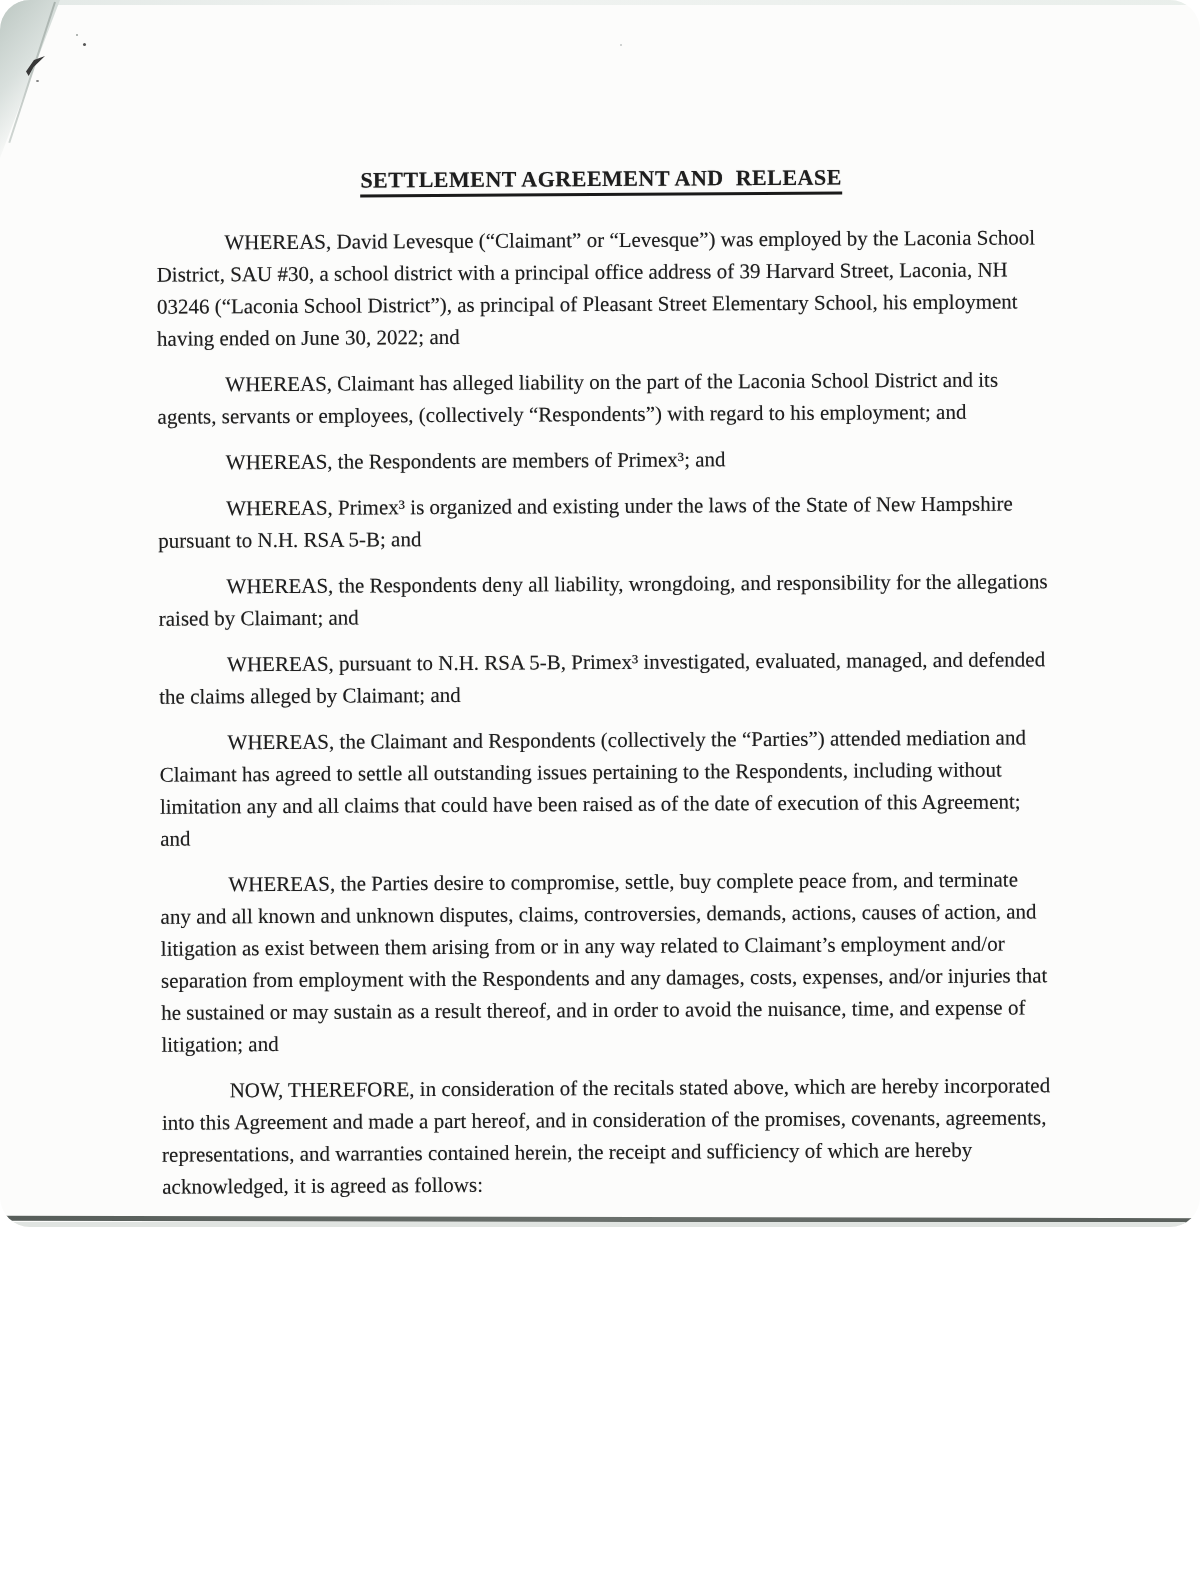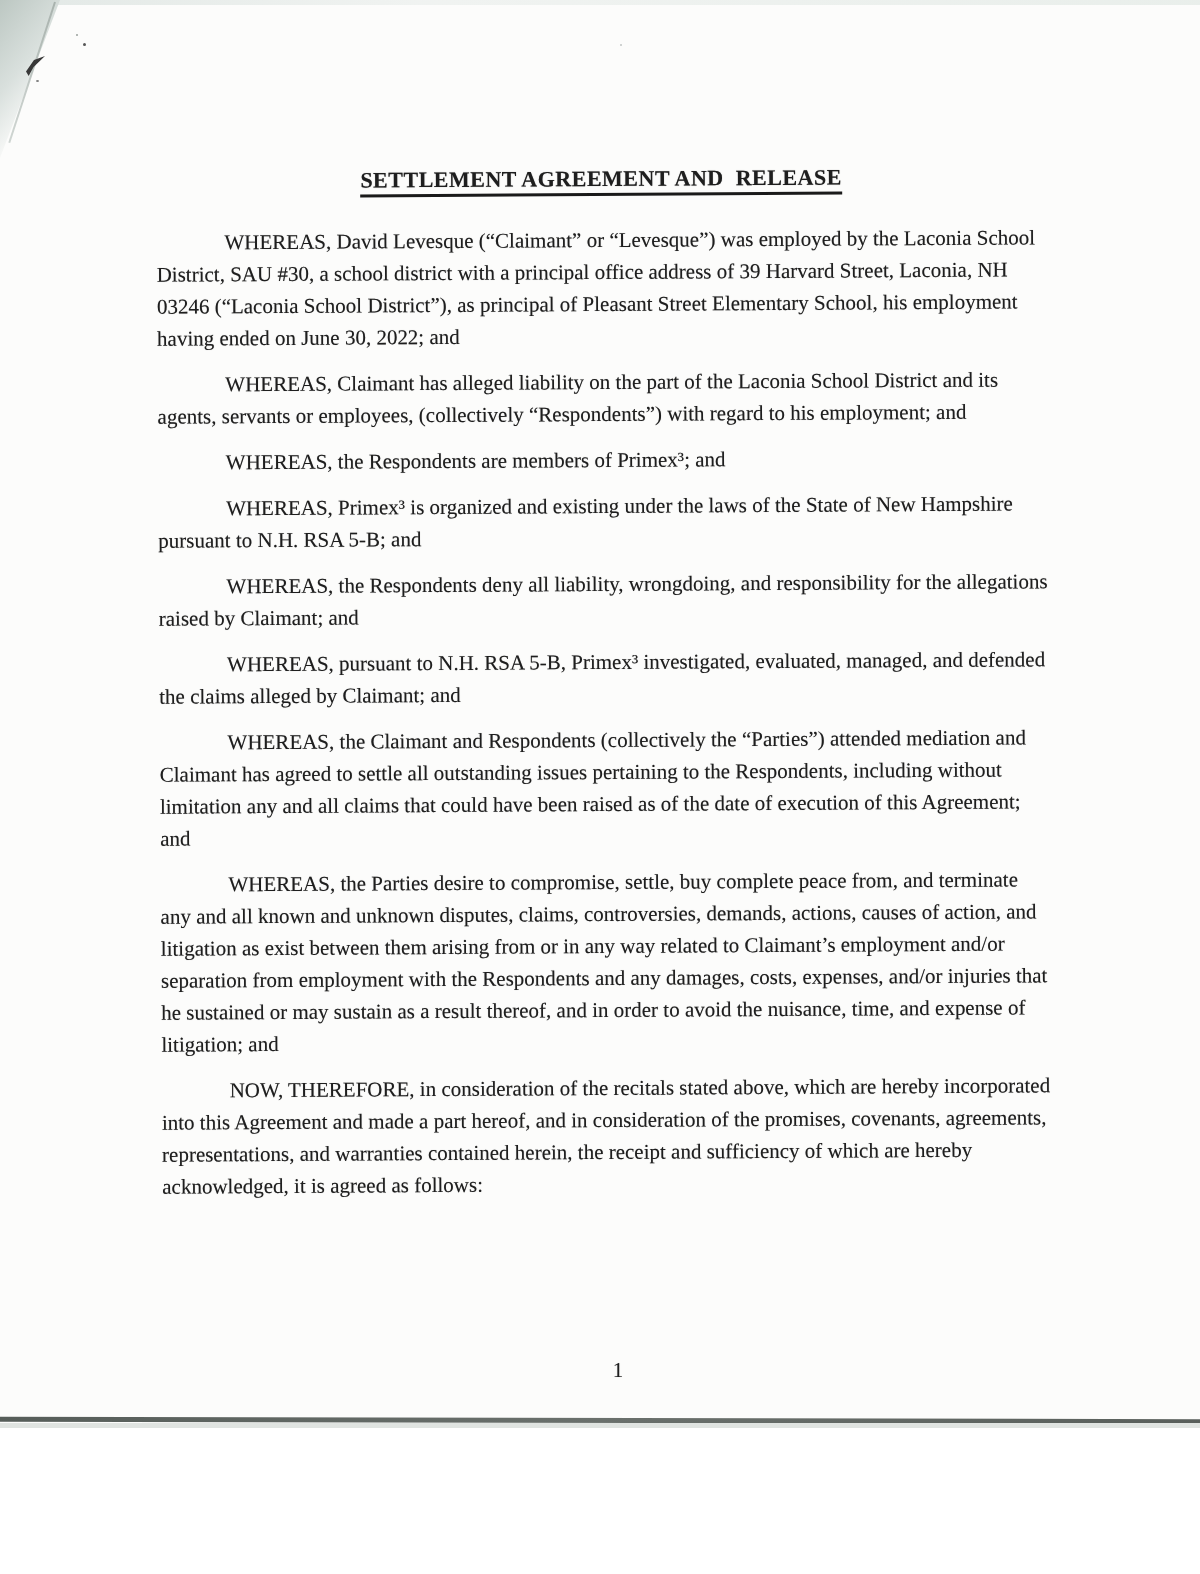--- a/index.html
+++ b/index.html
@@ -3,25 +3,26 @@
 <meta charset="utf-8">
 <style>
   html, body {
     margin: 0;
     padding: 0;
     background: #ffffff;
   }
   .page {
     position: relative;
     width: 1200px;
-    height: 1428px;
+    height: 1227px;
     background: #fcfcfb;
     overflow: hidden;
     font-family: "Liberation Serif", "DejaVu Serif", serif;
     color: #1e1e1e;
+    border-radius: 30px;
   }
 
   
   .content {
     position: absolute;
     left: 156px;
     top: 166px;
     width: 890px;
     transform: rotate(-0.35deg);
     transform-origin: 50% 0;

